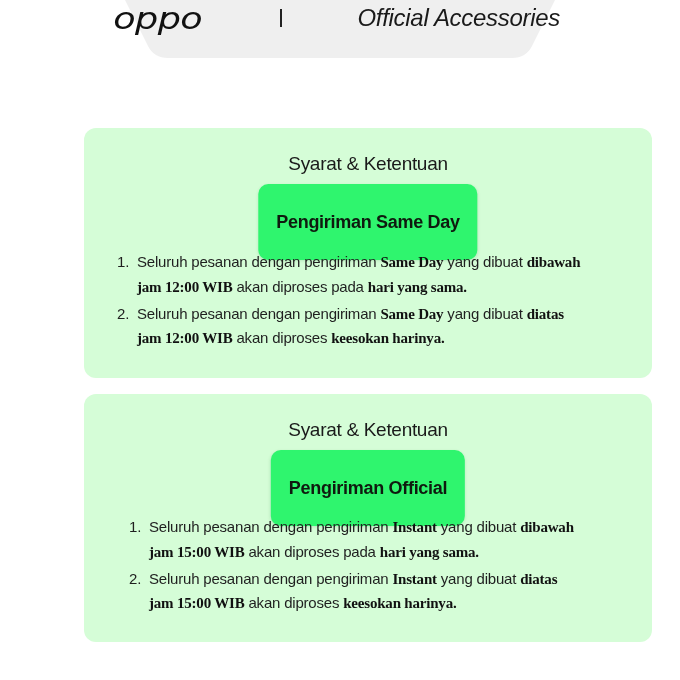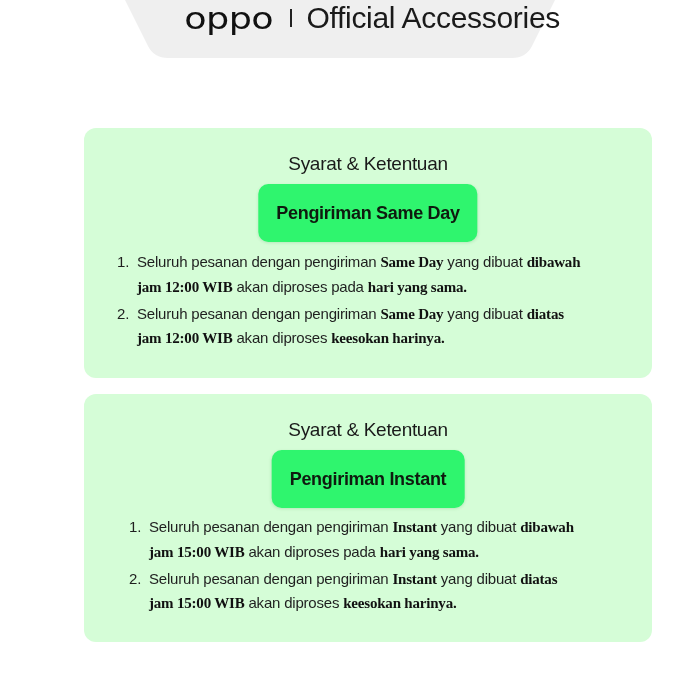--- a/index.html
+++ b/index.html
@@ -6,46 +6,46 @@
   body {
     width: 680px; height: 680px; background: #ffffff; position: relative; overflow: hidden;
     font-family: "Liberation Sans", "DejaVu Sans", sans-serif; color: #1a1a1a;
   }
   .header {
     position: absolute; left: 120px; top: -10px; width: 440px; height: 68px;
   }
   .header svg { position: absolute; left: 0; top: 0; }
   .header-content {
     position: absolute; left: 0; top: 10px; width: 440px; height: 36px;
-    display: flex; align-items: center; justify-content: flex-end; gap: 0;
+    display: flex; align-items: center; justify-content: space-between; gap: 0; font-style: italic;
   }
   .logo {
     font-family: "DejaVu Sans", sans-serif; font-size: 31px; letter-spacing: -0.5px;
     font-weight: normal; color: #111; line-height: 1; transform: scaleX(1.18);
     margin-right: 14px;
   }
   .divider { width: 2px; height: 18px; background: #222; margin: 0 14px 0 10px; }
-  .brand-text { font-size: 30px; color: #1a1a1a; letter-spacing: -0.3px; }
+  .brand-text { font-size: 24px; color: #1a1a1a; letter-spacing: -0.3px; }
 
   .card {
     position: absolute; left: 56px; width: 568px; background: #d5fdd7;
     border-radius: 12px;
     margin-left: 28px;
   }
   .card1 { top: 128px; height: 250px; }
   .card2 { top: 394px; height: 248px; }
   .card-title {
     position: absolute; left: 0; width: 100%; text-align: center; font-size: 19px;
     color: #1a1a1a; letter-spacing: -0.3px;
   }
   .pill {
     position: absolute; left: 50%; transform: translateX(-50%); height: 50px;
     background: #2ff56e; border-radius: 10px; display: flex; align-items: center;
     justify-content: center; font-size: 18px; font-weight: bold; color: #0f1a0f;
-    padding: 4px 18px; white-space: nowrap; letter-spacing: -0.3px;
+    padding: 13px 18px; white-space: nowrap; letter-spacing: -0.3px;
     box-shadow: 0 1px 3px rgba(0,120,40,0.15);
   }
   .list { position: absolute; margin: 0; padding: 0; list-style: none; font-size: 15px; color: #1f1f1f; }
   .list li { position: relative; padding-left: 20px; line-height: 24.5px; margin-bottom: 2.5px; letter-spacing: -0.2px; }
   .list .num { position: absolute; left: 0; top: 0; }
   .list b { font-weight: bold; color: #111; font-family: Liberation Serif, serif; }
 </style>
 </head>
 <body>
 
@@ -70,21 +70,21 @@
     </li>
     <li>
       <span class="num">2.</span>
       <span>Seluruh pesanan dengan pengiriman </span><b>Same Day</b><span> yang dibuat </span><b>diatas</b><span> </span><br><b>jam 12:00 WIB</b><span> akan diproses </span><b>keesokan harinya.</b>
     </li>
   </ol>
 </div>
 
 <div class="card card2">
   <div class="card-title" style="top:25px;">Syarat &amp; Ketentuan</div>
-  <div class="pill" style="top:56px;">Pengiriman Instant</div>
+  <div class="pill" style="top:56px;">Pengiriman Official</div>
   <ol class="list" style="left:45px; top:121px; width:510px;">
     <li>
       <span class="num">1.</span>
       <span>Seluruh pesanan dengan pengiriman </span><b>Instant</b><span> yang dibuat </span><b>dibawah</b><span> </span><br><b>jam 15:00 WIB</b><span> akan diproses pada </span><b>hari yang sama.</b>
     </li>
     <li>
       <span class="num">2.</span>
       <span>Seluruh pesanan dengan pengiriman </span><b>Instant</b><span> yang dibuat </span><b>diatas</b><span> </span><br><b>jam 15:00 WIB</b><span> akan diproses </span><b>keesokan harinya.</b>
     </li>
   </ol>

